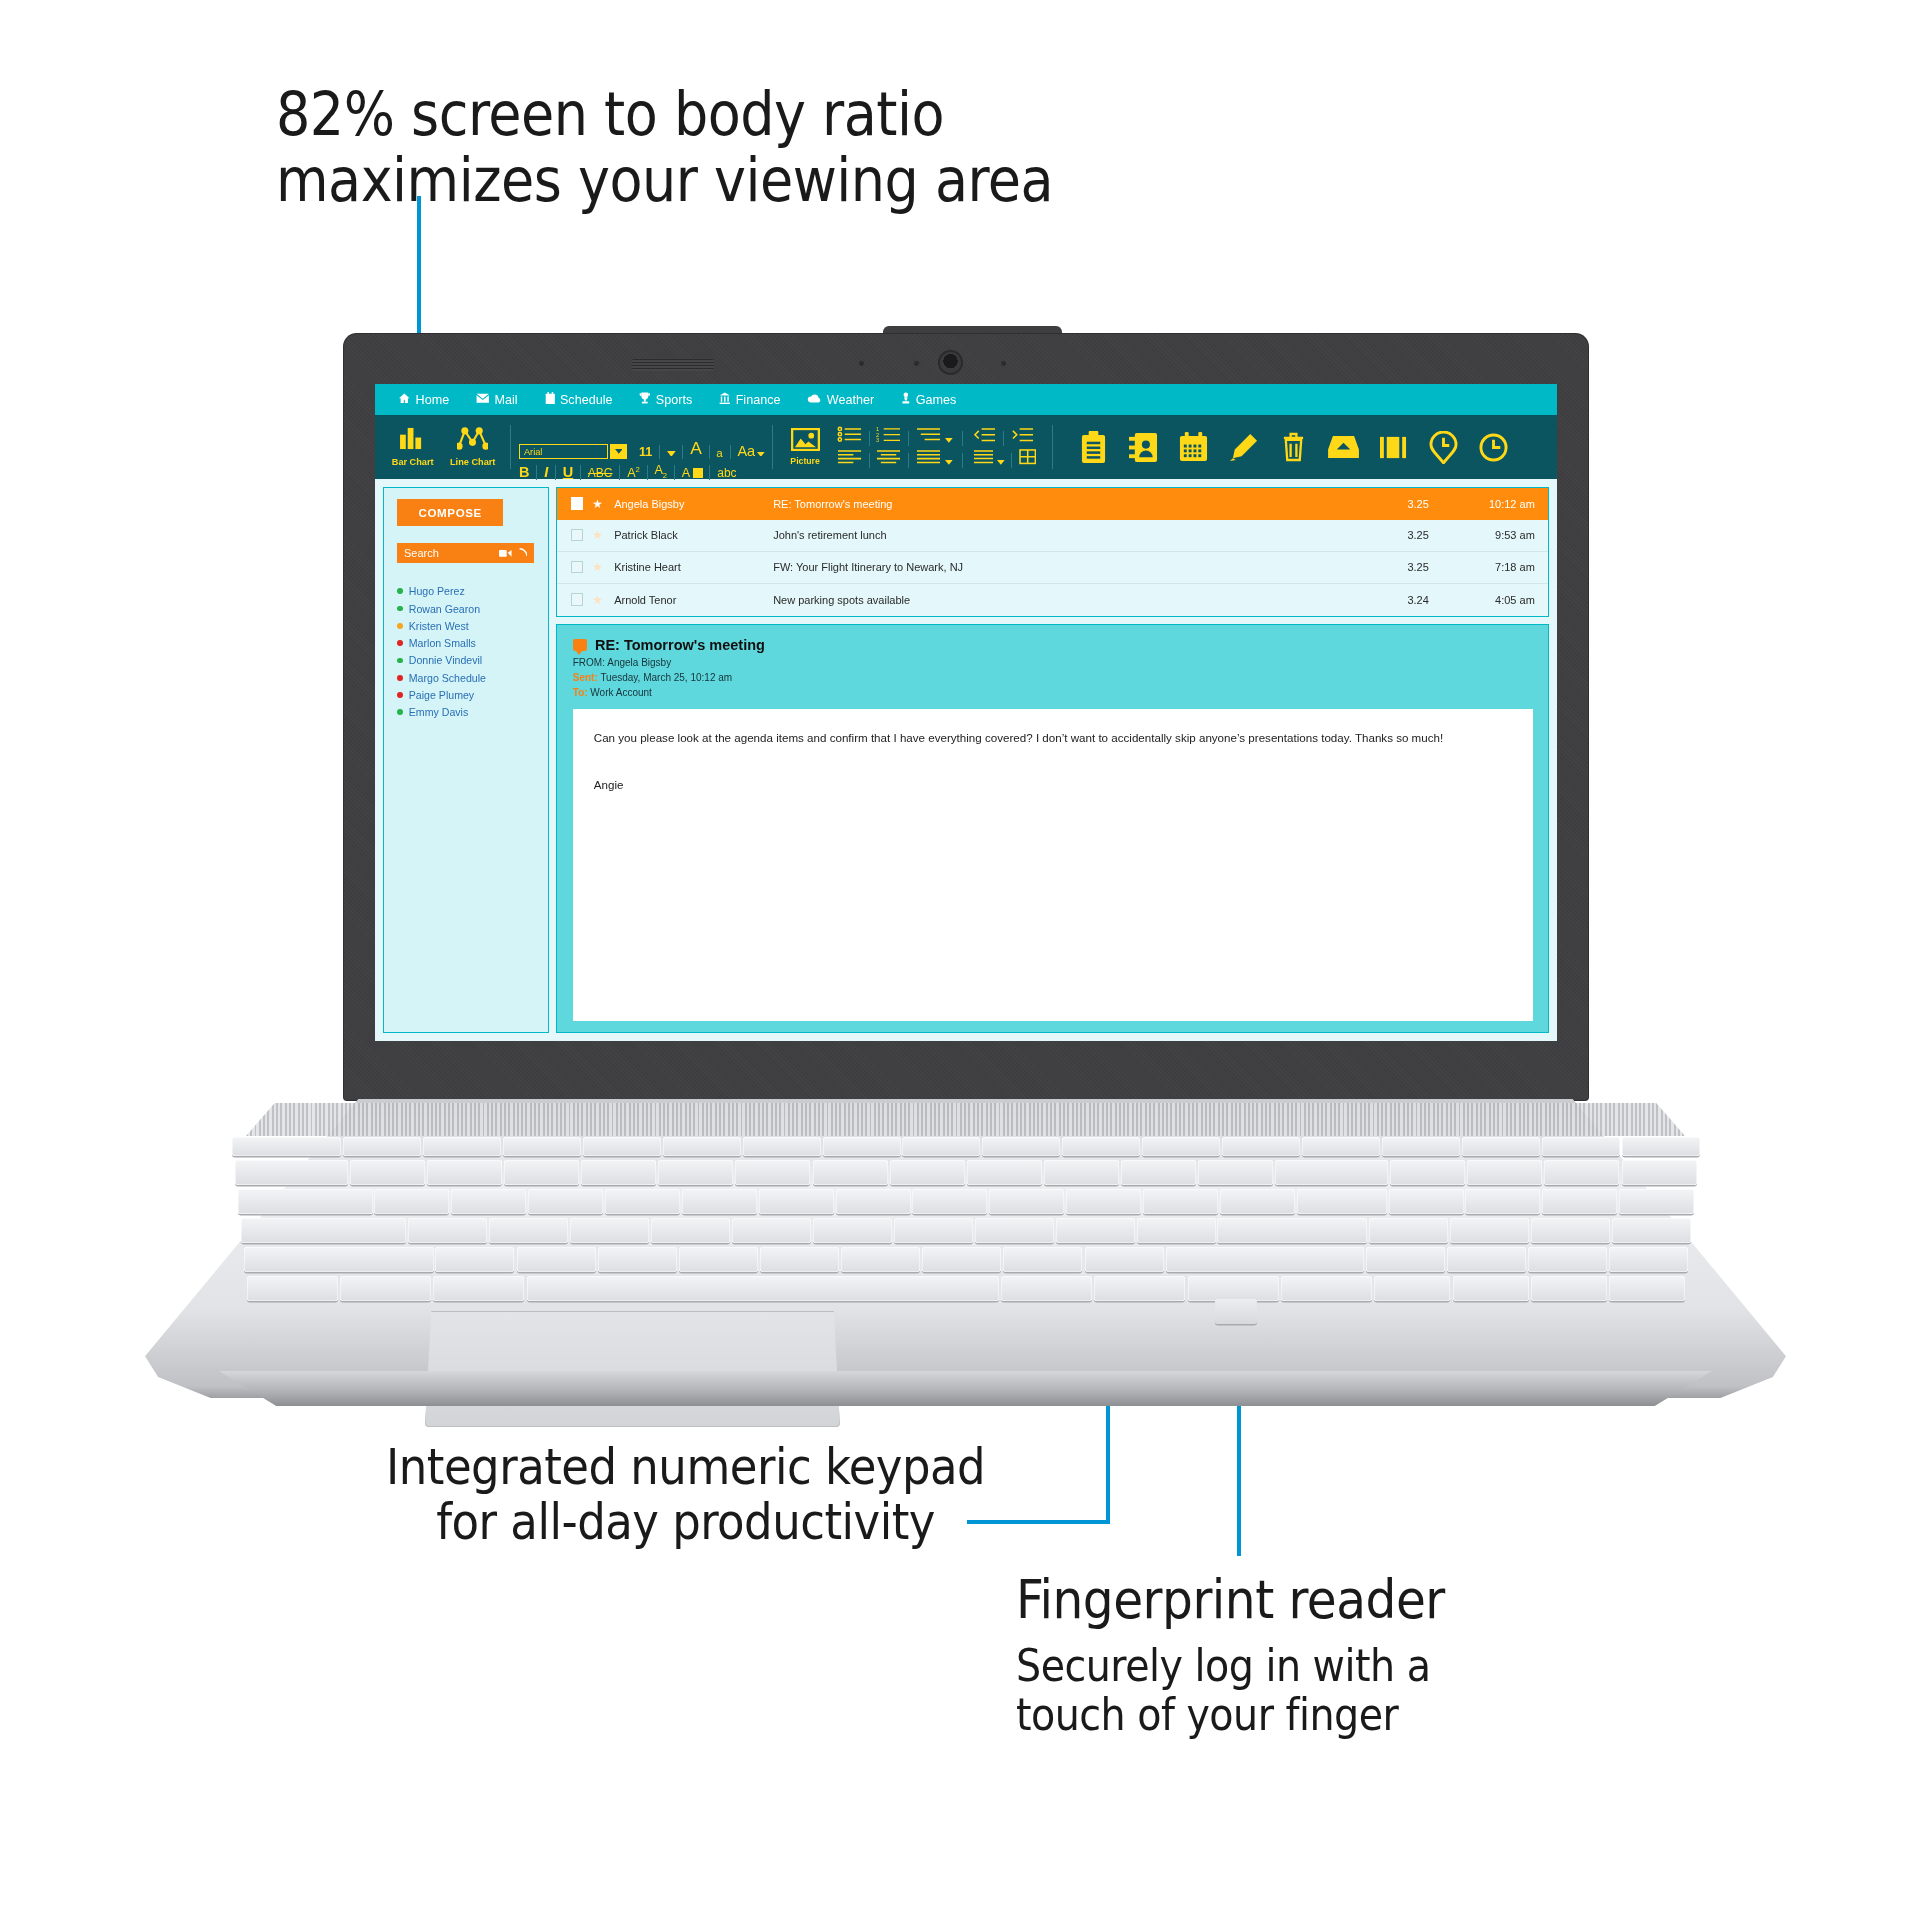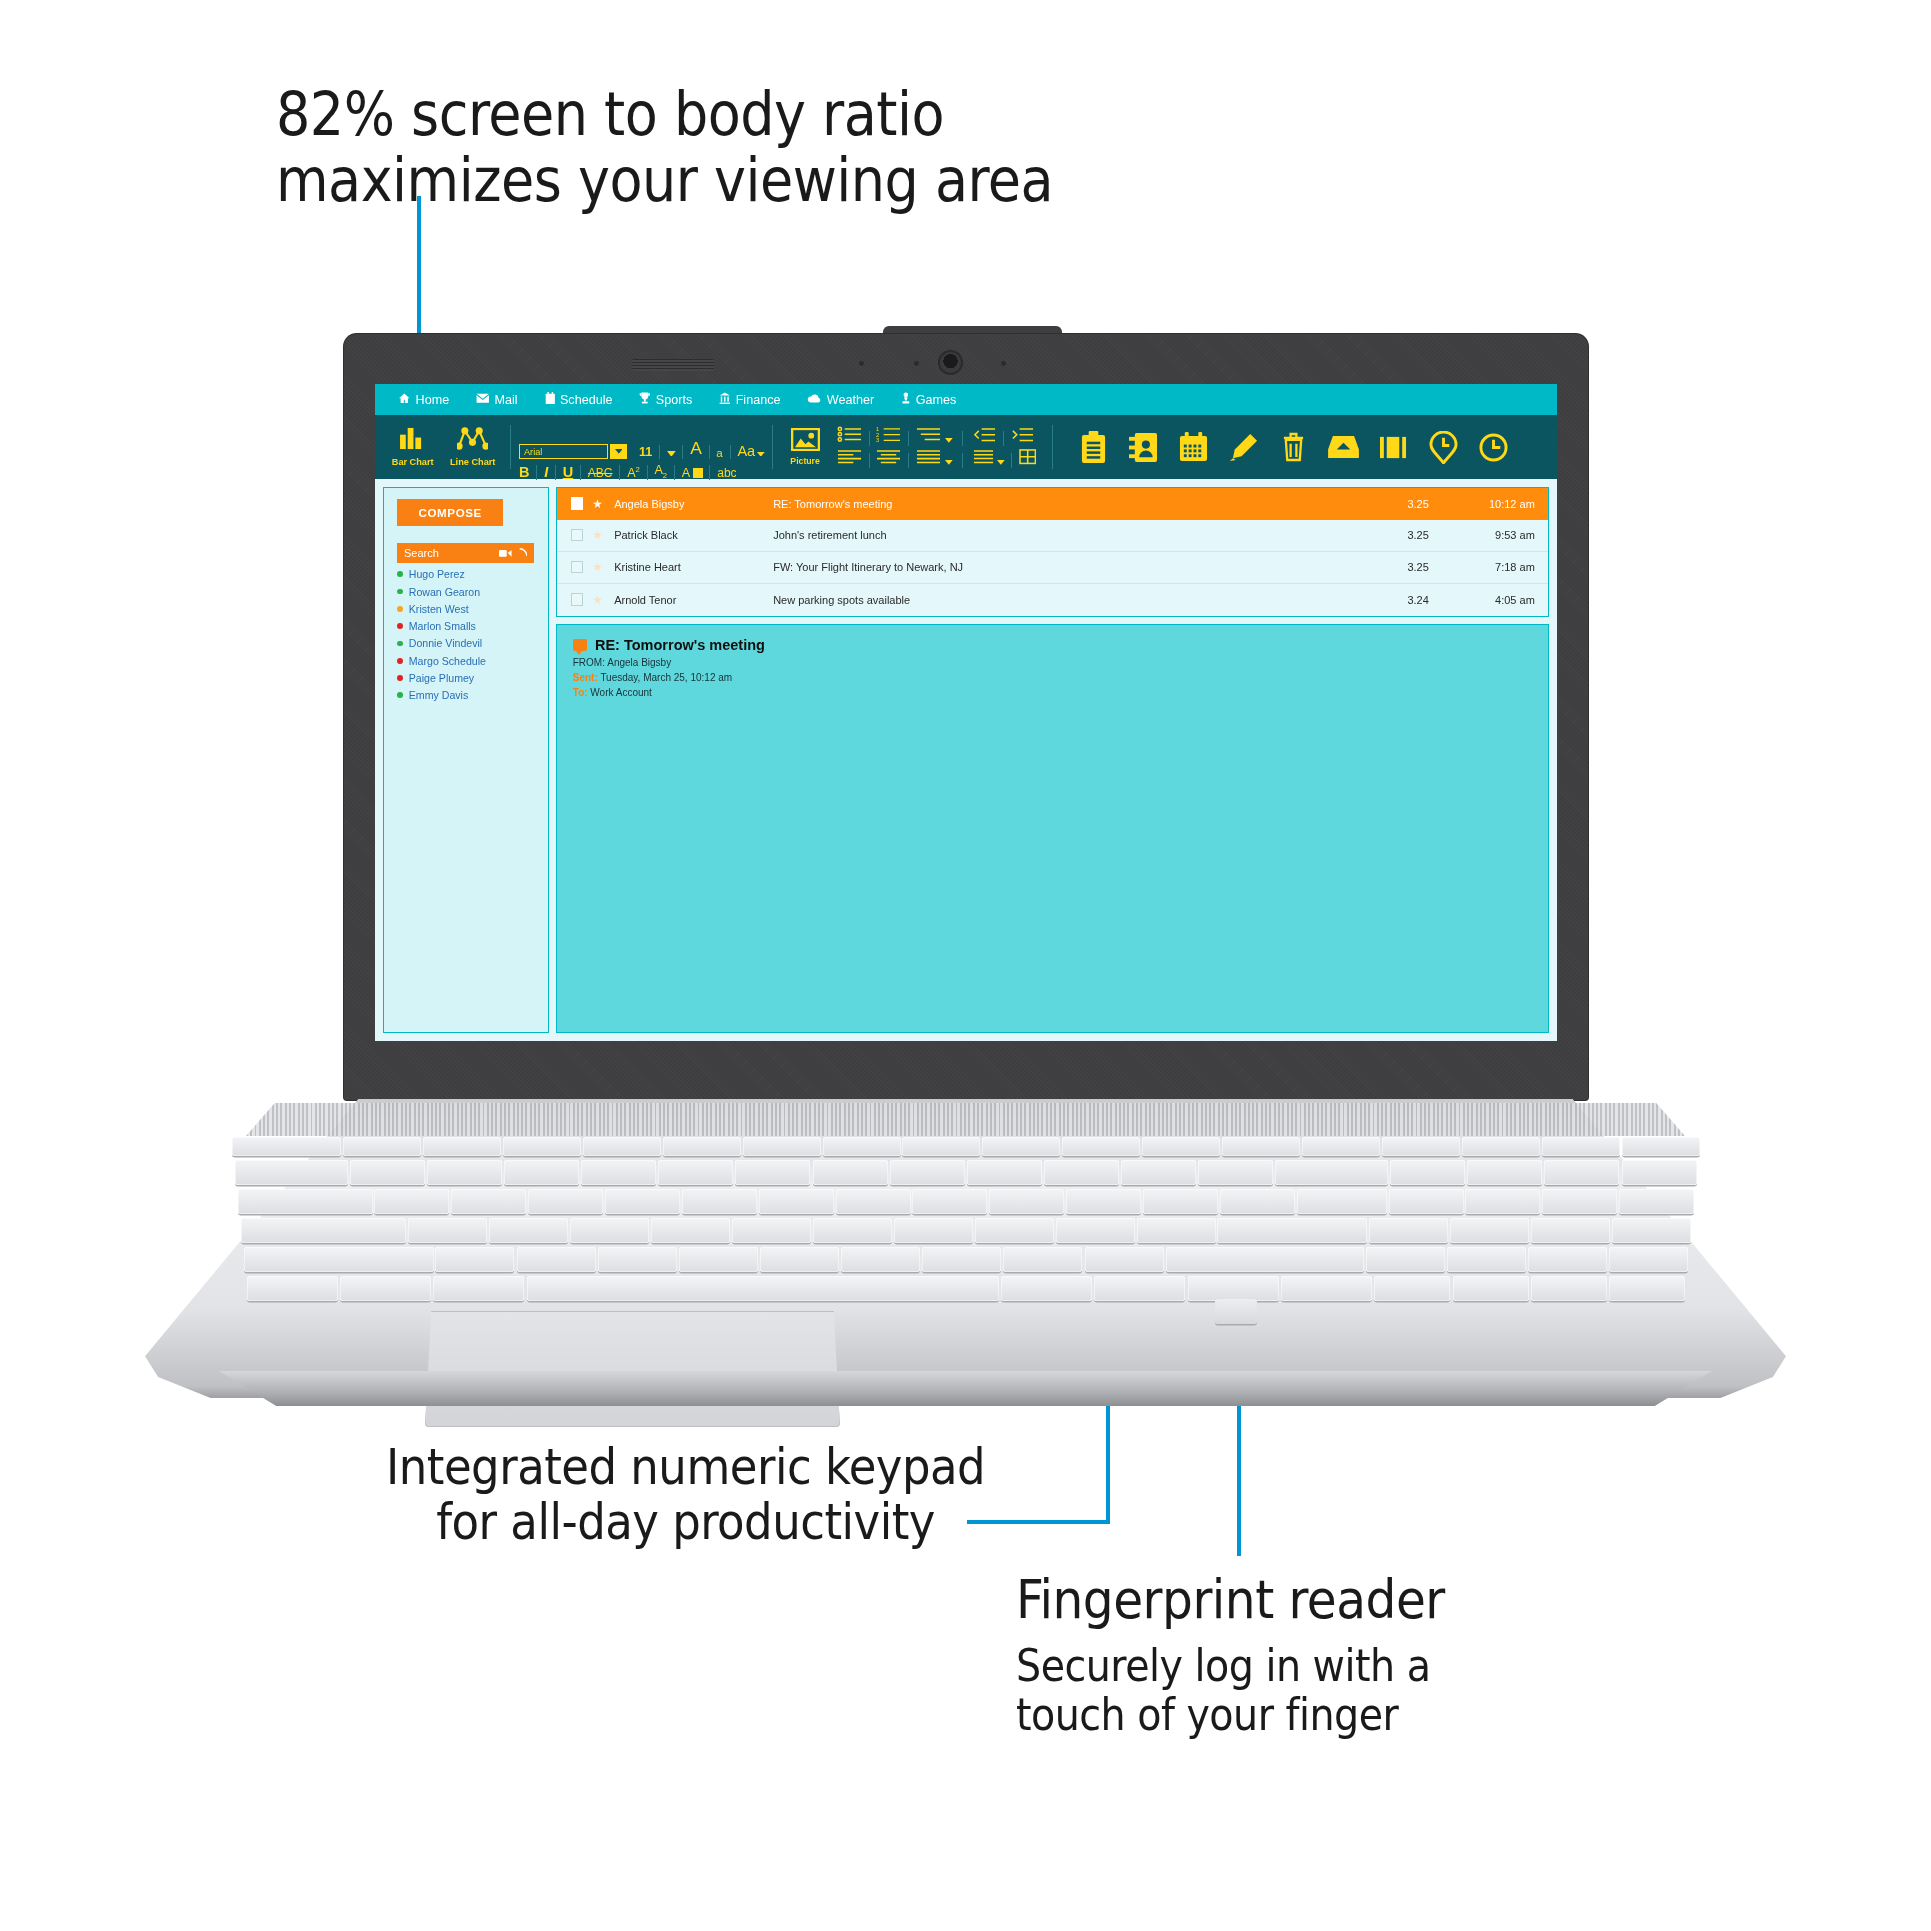--- a/index.html
+++ b/index.html
@@ -69,21 +69,21 @@
   
   #workarea{display:flex;height:562px;background:#e4f7fa;padding:7.7px;box-sizing:border-box;gap:7.7px;}
   #sidebar{width:166px;background:#d4f4f7;border:1.9px solid #00b9c6;box-sizing:border-box;
        padding:11.6px 13.5px;flex:0 0 auto;}
   #compose{background:#f98012;color:#fff;font-size:11.6px;font-weight:bold;letter-spacing:0.6px;
        text-align:center;padding:6.8px 0;width:106px;}
   .folder{color:#0f3b6e;font-weight:bold;font-size:12px;margin-top:6.8px;}
   #folders{margin-top:13.5px;}
   #searchbar{margin-top:17.4px;background:#f98012;height:20px;display:flex;align-items:center;
        justify-content:space-between;padding:0 6.8px;color:#fff;font-size:11px;}
-  #contacts{margin-top:5px;}
+  #contacts{margin-top:22px;}
   .contact{display:flex;align-items:center;gap:5.8px;font-size:10.6px;color:#2a6fb5;margin-bottom:5.3px;}
   .cdot{width:5.8px;height:5.8px;border-radius:50%;flex:0 0 auto;}
 
   
   #main{flex:1;display:flex;flex-direction:column;gap:7.7px;min-width:0;}
   #maillist{border:1.9px solid #00b9c6;background:#e4f7fa;box-sizing:border-box;}
   .mailrow{display:flex;align-items:center;height:32px;font-size:11px;color:#2a2a2a;
        border-bottom:1px solid #cfe7ea;padding:0 13.5px;box-sizing:border-box;}
   .mailrow:last-child{border-bottom:none;}
   .mailrow.sel{background:#ff8c0d;color:#ffffff;border-bottom:none;}
@@ -558,20 +558,24 @@
             <span>FROM:</span>
             <span>Angela Bigsby</span>
           </div>
           <div class="rd-meta">
             <b>Sent:</b>
             <span>Tuesday, March 25, 10:12 am</span>
           </div>
           <div class="rd-meta">
             <b>To:</b>
             <span>Work Account</span>
+          </div>
+          <div id="rd-body">
+            <div>Can you please look at the agenda items and confirm that I have everything covered? I don’t want to accidentally skip anyone’s presentations today. Thanks so much!</div>
+            <div id="rd-sign">Angie</div>
           </div>
         </div>
 
       </div>
     </div>
   </div>
 
 
   <div id="base"></div>
   <div id="base-grill"></div>

